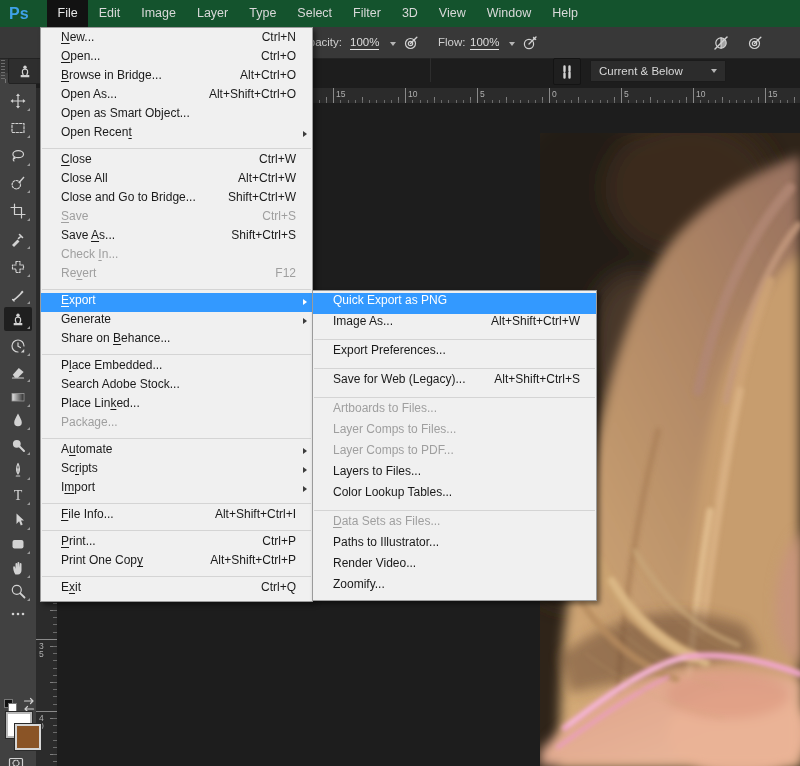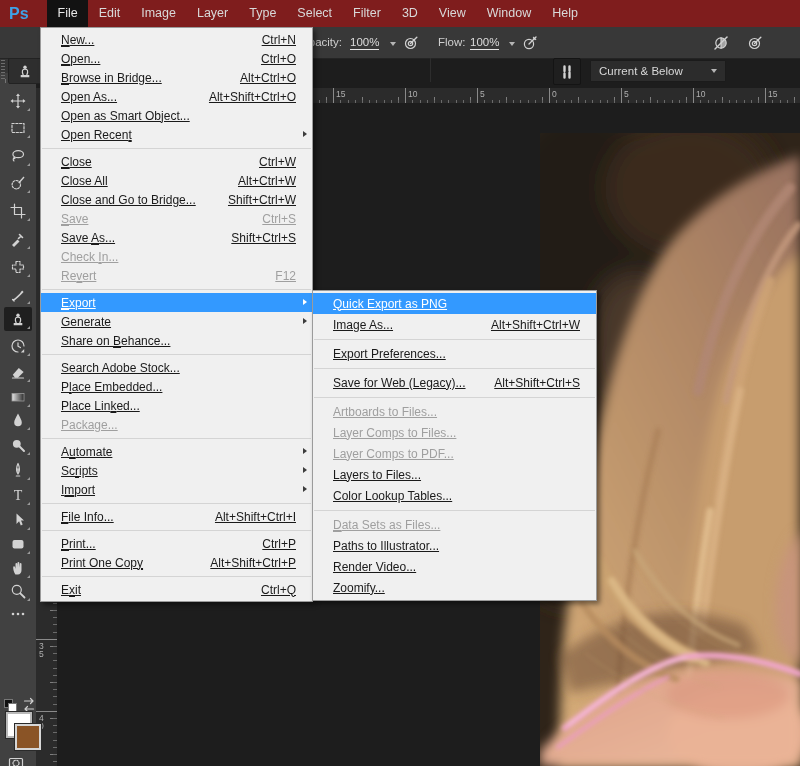--- a/index.html
+++ b/index.html
@@ -1,19 +1,19 @@
 <!DOCTYPE html>
 <html><head>
 <meta charset="utf-8">
 <style>
   html,body{margin:0;padding:0;background:#1d1d1d;}
   #app{position:relative;width:800px;height:766px;overflow:hidden;
        font-family:"Liberation Sans",sans-serif;-webkit-font-smoothing:antialiased;}
   
-  #menubar{position:absolute;left:0;top:0;width:800px;height:27px;background:#7f1d1d;
+  #menubar{position:absolute;left:0;top:0;width:800px;height:27px;background:#14532d;
            display:flex;align-items:stretch;z-index:60;color:#d9d9d9;font-size:12.5px;}
   #ps-logo{width:38px;line-height:27px;padding-left:9px;font-weight:bold;font-size:16px;color:#3fa2e8;}
   .mb-item{padding:0 10.5px;line-height:27px;cursor:default;}
   .mb-item.active{background:#121212;color:#e8e8e8;}
   
   #optionsbar{position:absolute;left:0;top:27px;width:800px;height:31px;background:#383838;
               border-bottom:1px solid #242424;z-index:5;color:#cfcfcf;font-size:11.5px;}
   .ob{position:absolute;top:0;height:31px;line-height:31px;}
   .ob-val{border-bottom:1px solid #e5e5e5;color:#dcdcdc;}
   .caret{display:inline-block;width:0;height:0;border-left:3.5px solid transparent;
@@ -64,22 +64,22 @@
   .tickmaj-t{position:absolute;top:0;width:1px;height:15px;background:#8a8a8a;}
   .ticklab-t{position:absolute;top:1px;font-size:8.5px;color:#b0b0b0;}
   .tickmaj-l{position:absolute;left:0;width:21px;height:1px;background:#8a8a8a;}
   .ticklab-l{position:absolute;left:3px;font-size:8.5px;color:#b0b0b0;line-height:8px;}
   #photo{position:absolute;left:540px;top:133px;width:260px;height:633px;z-index:2;}
   
   .menu{position:absolute;background:#f0f0f0;border:1px solid #9b9b9b;
         box-shadow:3px 3px 5px rgba(0,0,0,.45);z-index:50;padding:2px 0;font-size:12px;color:#1a1a1a;}
   #file-menu{left:40px;top:27px;width:271px;}
   #export-menu{left:312px;top:290px;width:283px;z-index:51;}
-  .mrow{position:relative;display:flex;justify-content:space-between;align-items:center;
-        padding:0 16px 0 20px;height:19px;text-decoration:underline;}
+  .mrow{position:relative;display:flex;justify-content:space-between;
+        padding:0 16px 0 20px;height:19px;}
   #export-menu .mrow{height:21px;}
   .mrow.hl{background:#3399ff;color:#fff;}
   .mrow.dis{color:#9f9f9f;}
   .msc{margin-left:24px;white-space:nowrap;}
   .msep{height:1px;background:#d4d4d4;margin:3.5px 1px;}
   .arr{position:absolute;right:5px;top:50%;margin-top:-3.5px;width:0;height:0;
        border-top:3.5px solid transparent;border-bottom:3.5px solid transparent;border-left:4.5px solid #3c3c3c;}
   .hl .arr{border-left-color:#fff;}
   u{text-decoration:underline;text-underline-offset:2px;}
 </style>
@@ -534,24 +534,24 @@
       </div>
       <div class="mrow">
         <span>Generate</span>
         <span class="arr"></span>
       </div>
       <div class="mrow">
         <span>Share on <u>B</u>ehance...</span>
       </div>
       <div class="msep"></div>
       <div class="mrow">
+        <span>P<u>l</u>ace Embedded...</span>
+      </div>
+      <div class="mrow">
         <span>Search Adobe Stock...</span>
-      </div>
-      <div class="mrow">
-        <span>P<u>l</u>ace Embedded...</span>
       </div>
       <div class="mrow">
         <span>Place Lin<u>k</u>ed...</span>
       </div>
       <div class="mrow dis">
         <span>Package...</span>
       </div>
       <div class="msep"></div>
       <div class="mrow">
         <span>A<u>u</u>tomate</span>

